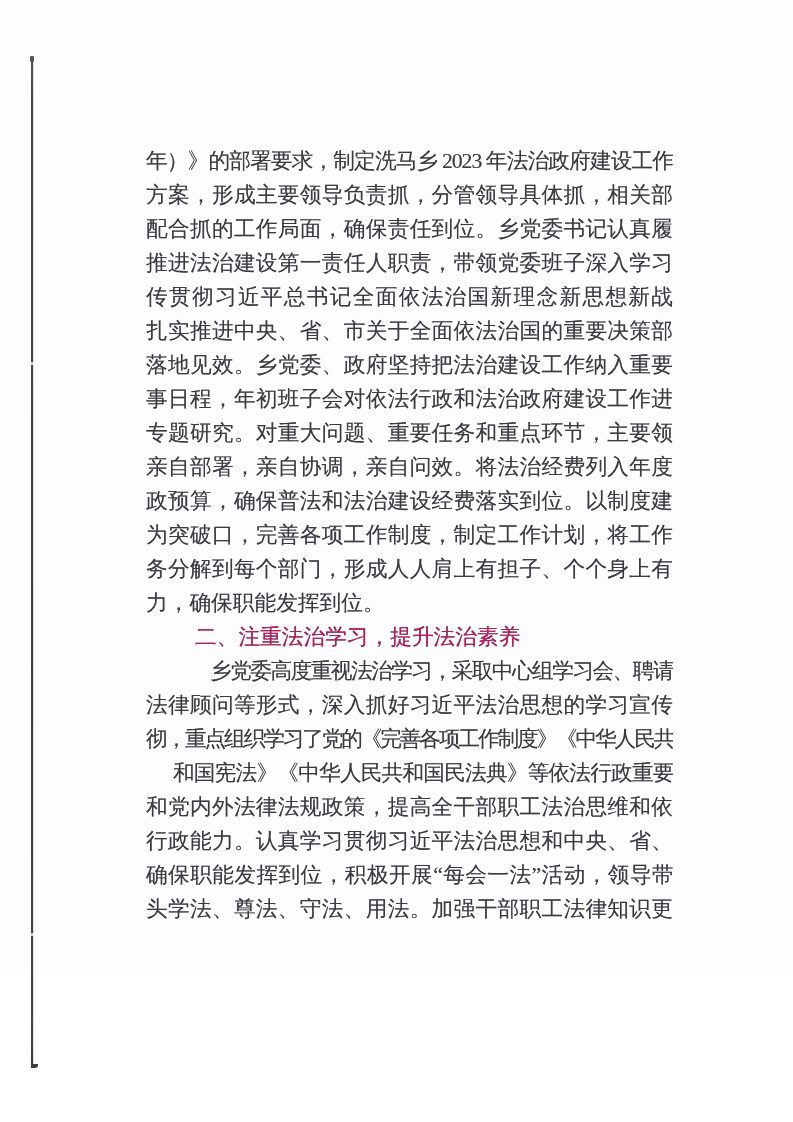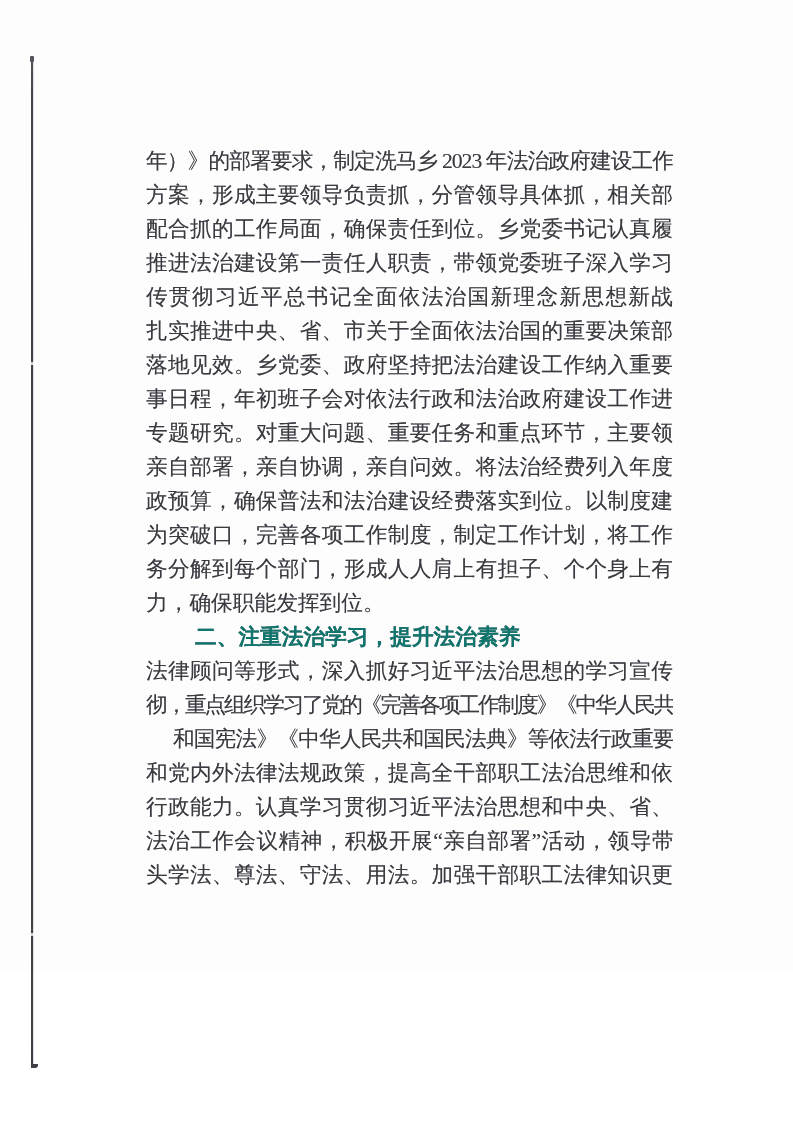--- a/index.html
+++ b/index.html
@@ -50,22 +50,22 @@
     height: 34px; line-height: 34px;
     overflow: hidden;
     text-align: justify;
     text-align-last: justify;
     text-shadow: 0 0 0.5px rgba(90,90,100,0.55);
   }
   .ln.short { text-align: right; text-align-last: left; }
   .ln.heading {
     text-align: right; text-align-last: left;
     padding-left: 49px;
-    font-weight: 700;
-    color: #0f766e;
+    font-weight: 400;
+    color: #be185d;
     text-shadow: 0 0 0.4px rgba(40,40,48,0.7);
   }
   .ln.para { padding-left: 64px; }
   
   .s1 { letter-spacing: -1.0px; }
   .s2 { letter-spacing: -1.6px; }
   .s3 { letter-spacing: -2.35px; }
   .s4 { letter-spacing: -1.5px; margin-left: 27px; }
   .s5 { letter-spacing: -0.7px; }
 </style>
@@ -89,22 +89,23 @@
     <div class="ln">扎实推进中央、省、市关于全面依法治国的重要决策部署</div>
     <div class="ln">落地见效。乡党委、政府坚持把法治建设工作纳入重要议</div>
     <div class="ln">事日程，年初班子会对依法行政和法治政府建设工作进行</div>
     <div class="ln">专题研究。对重大问题、重要任务和重点环节，主要领导</div>
     <div class="ln">亲自部署，亲自协调，亲自问效。将法治经费列入年度财</div>
     <div class="ln">政预算，确保普法和法治建设经费落实到位。以制度建设</div>
     <div class="ln">为突破口，完善各项工作制度，制定工作计划，将工作任</div>
     <div class="ln">务分解到每个部门，形成人人肩上有担子、个个身上有压</div>
     <div class="ln short">力，确保职能发挥到位。</div>
     <div class="ln heading">二、注重法治学习，提升法治素养</div>
+    <div class="ln para s2">乡党委高度重视法治学习，采取中心组学习会、聘请</div>
     <div class="ln">法律顾问等形式，深入抓好习近平法治思想的学习宣传贯</div>
     <div class="ln s3">彻，重点组织学习了党的《完善各项工作制度》《中华人民共</div>
     <div class="ln s4">和国宪法》《中华人民共和国民法典》等依法行政重要文献</div>
     <div class="ln">和党内外法律法规政策，提高全干部职工法治思维和依法</div>
     <div class="ln">行政能力。认真学习贯彻习近平法治思想和中央、省、市</div>
-    <div class="ln s5">法治工作会议精神，积极开展“亲自部署”活动，领导带</div>
+    <div class="ln s5">确保职能发挥到位，积极开展“每会一法”活动，领导带</div>
     <div class="ln">头学法、尊法、守法、用法。加强干部职工法律知识更新</div>
   </div>
 
 </div>
 
 </body></html>

